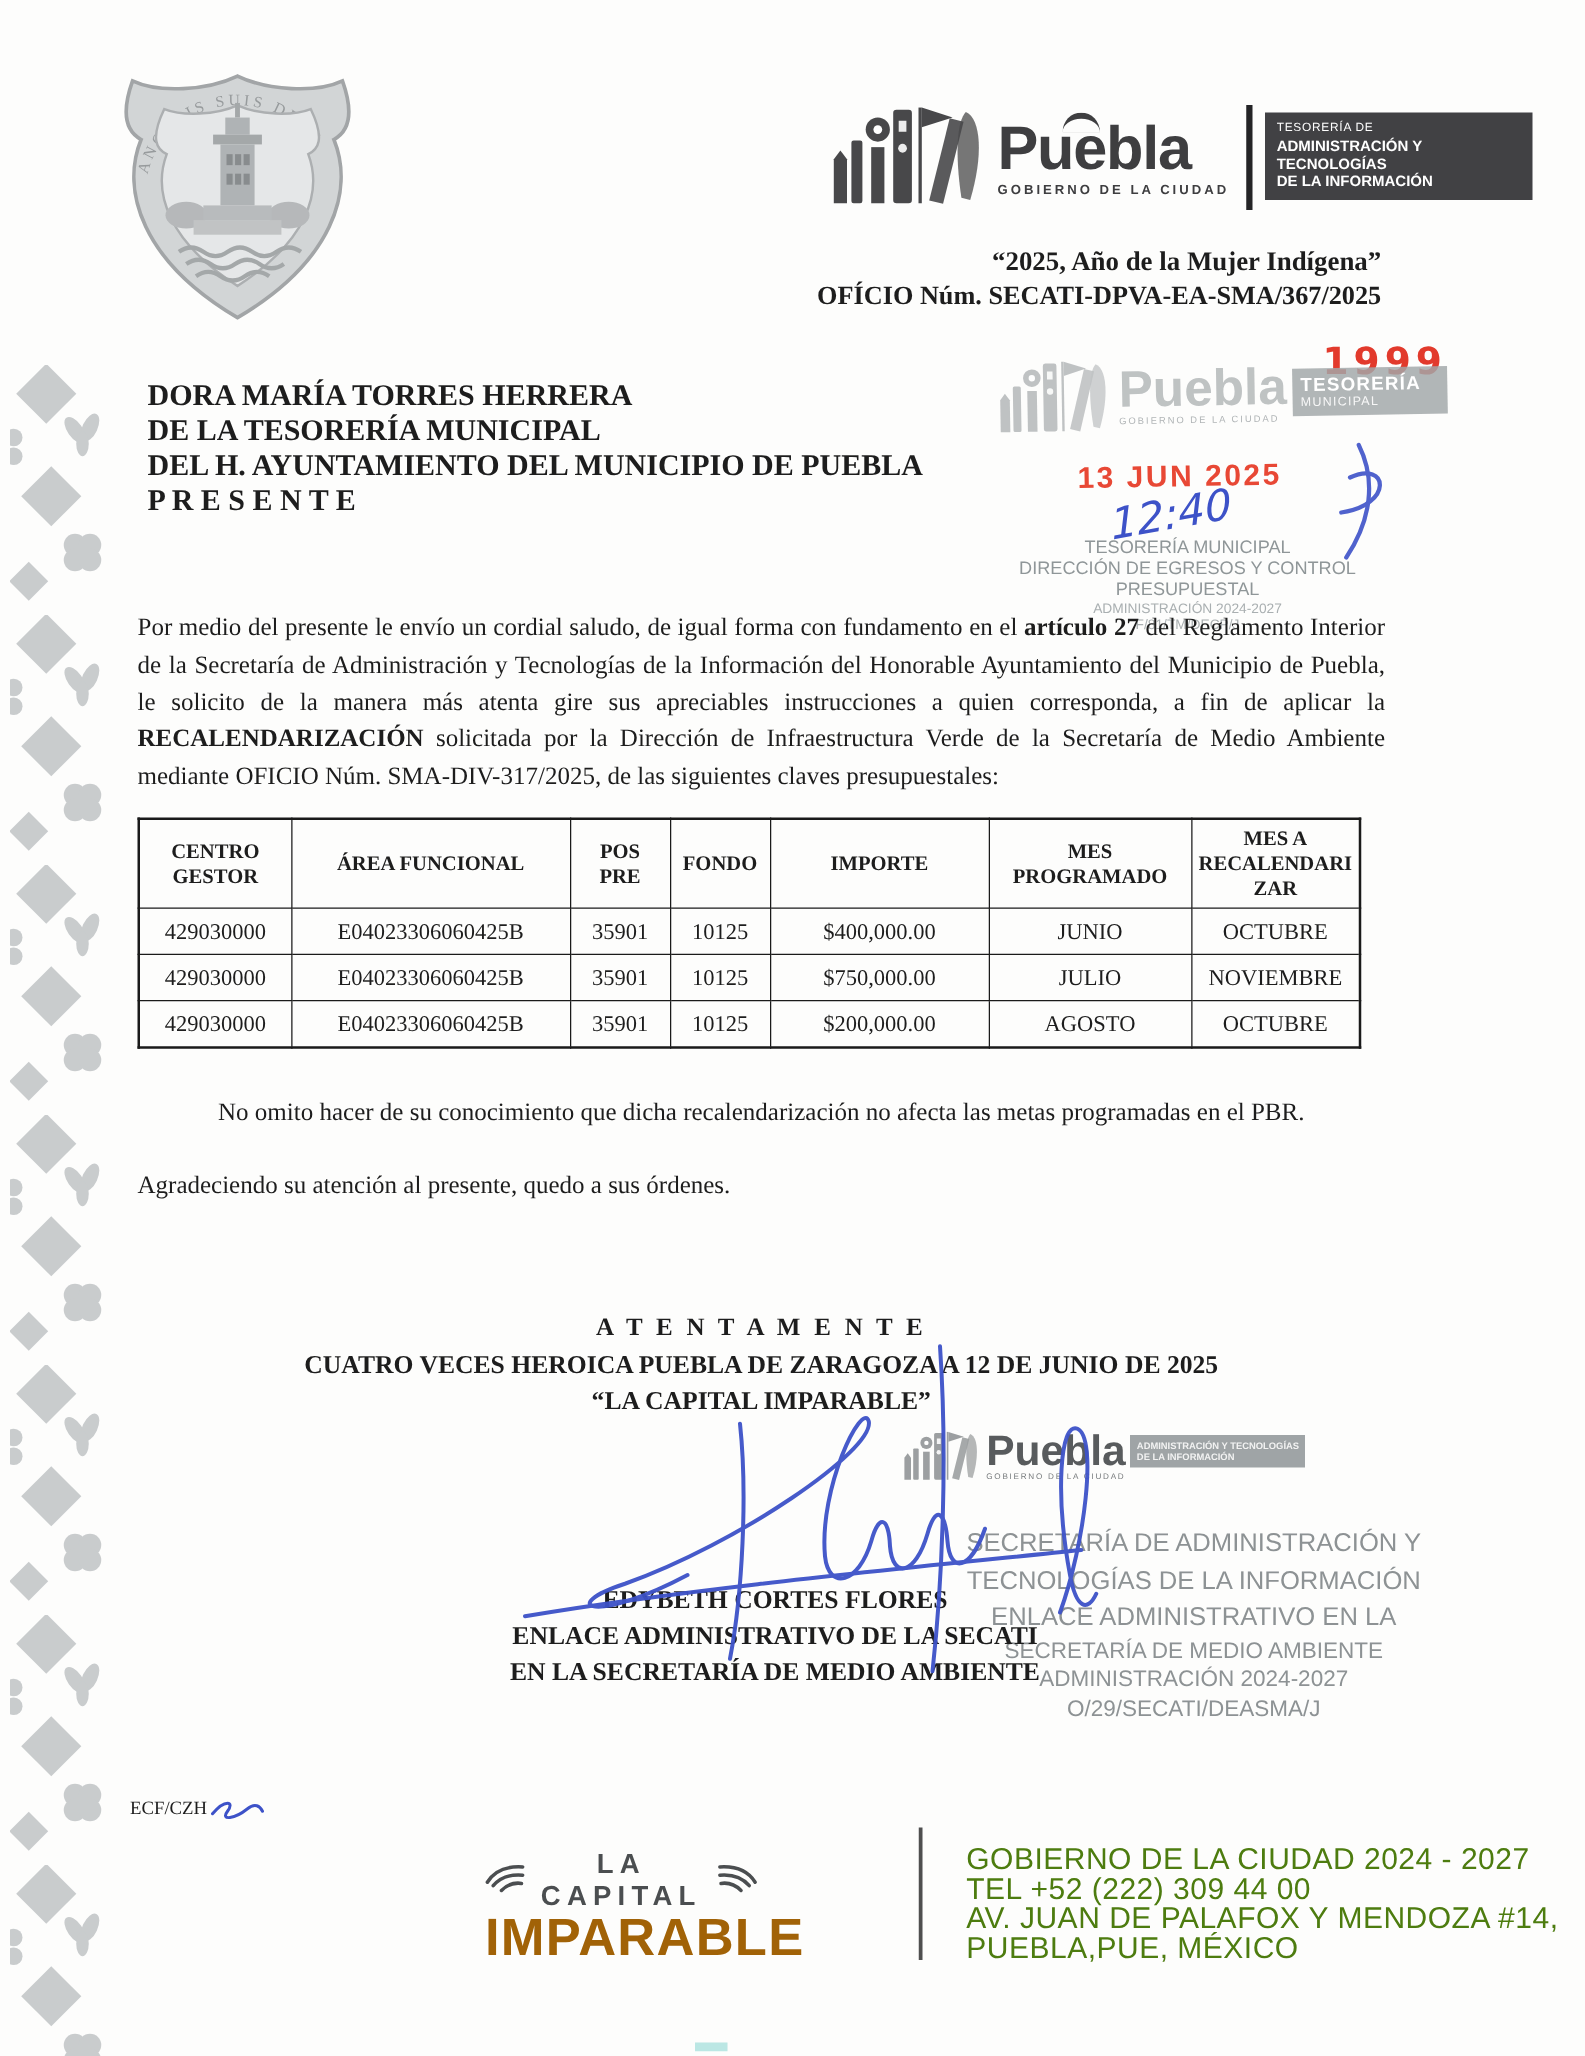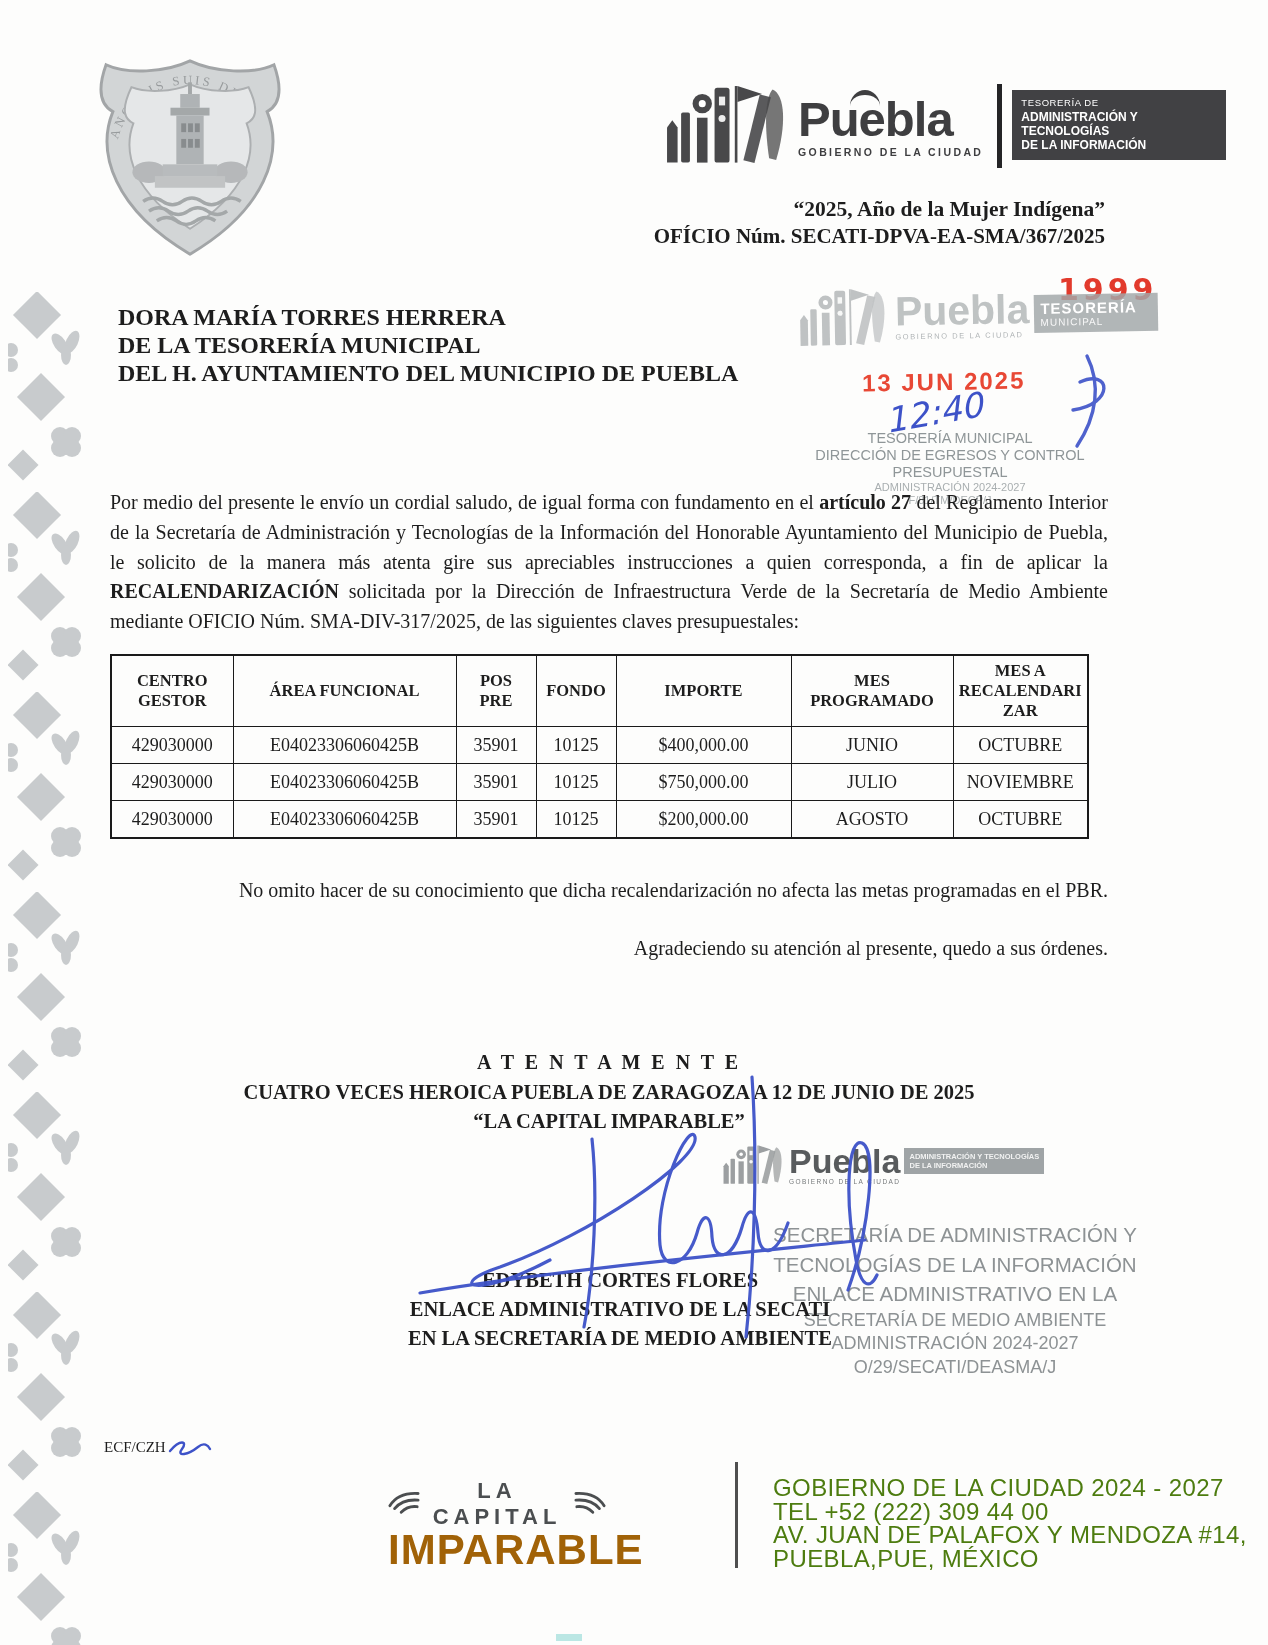--- a/index.html
+++ b/index.html
@@ -65,22 +65,22 @@
               font-size:34px;color:#3d52c8;transform:rotate(-10deg) skewX(-6deg);}
   #time-flourish{left:1025px;top:352px;}
   #office-lines{left:800px;top:430px;width:300px;text-align:center;
                 font-family:"Liberation Sans",sans-serif;color:#8f9698;}
   #office-lines .ln{font-size:14.5px;line-height:17px;}
   #office-lines .sm{font-size:11px;line-height:12.5px;color:#9ba2a4;opacity:.85;}
 
   
   .para{left:110px;width:998px;font-size:20px;line-height:29.8px;text-align:justify;z-index:2;}
   #p1{top:468px;}
-  #p2{top:856px;text-align:right;}
-  #p3{top:914px;text-align:right;}
+  #p2{top:856px;text-align:center;}
+  #p3{top:914px;text-align:left;}
 
   
   #budget-table{left:110px;top:654px;z-index:2;}
   table{border-collapse:collapse;table-layout:fixed;width:977px;background:transparent;}
   table,th,td{border:1.7px solid #1a1a1a;}
   table{border-width:2.5px;}
   th{font-size:16.5px;font-weight:bold;text-align:center;vertical-align:middle;
      white-space:pre-line;line-height:1.22;padding:5px 2px;}
   td{font-size:18px;text-align:center;height:34px;padding:1px 4px;}
 
@@ -320,20 +320,21 @@
     <div class="l1">“2025, Año de la Mujer Indígena”</div>
     <div class="l2">OFÍCIO Núm. SECATI-DPVA-EA-SMA/367/2025</div>
   </div>
 
   <div class="abs" id="folio">1999</div>
 
   <div class="abs" id="recipient">
       <div>DORA MARÍA TORRES HERRERA</div>
       <div>DE LA TESORERÍA MUNICIPAL</div>
       <div>DEL H. AYUNTAMIENTO DEL MUNICIPIO DE PUEBLA</div>
+      <div>P R E S E N T E</div>
     </div>
 
   <div class="abs" id="teso-stamp">
     <span class="landmarks"><svg viewBox="0 0 150 100" preserveAspectRatio="xMidYMid meet">
           <g fill="currentColor">
             <path d="M8 95 V55 l6-8 6 8 v40 z"></path>
             <rect x="24" y="38" width="10" height="57" rx="2"></rect>
             <circle cx="48" cy="28" r="11"></circle>
             <circle cx="48" cy="28" r="4" fill="#ffffff"></circle>
             <rect x="42" y="44" width="12" height="51"></rect>

